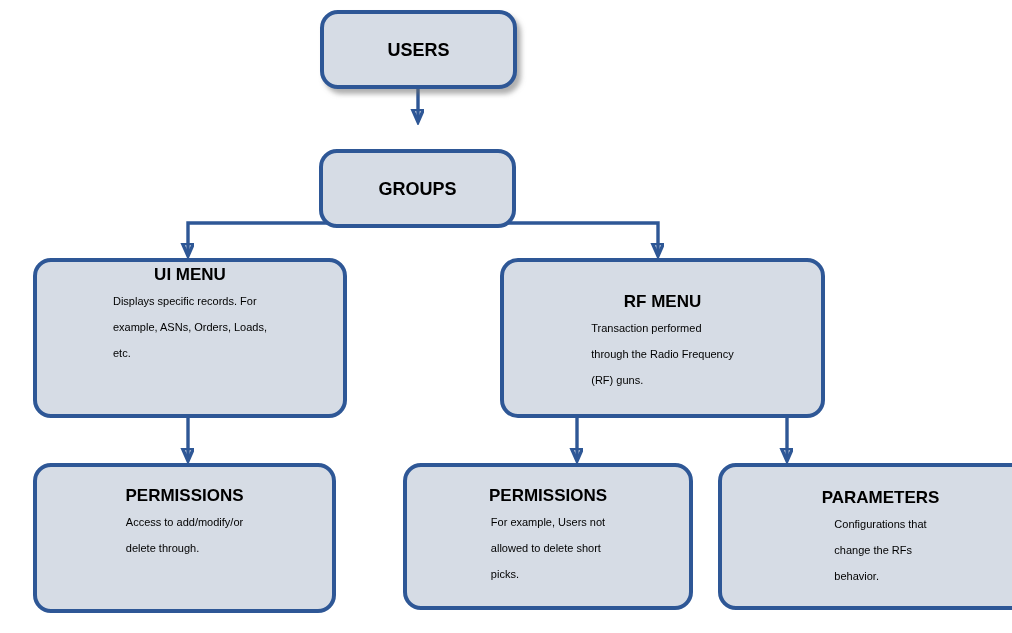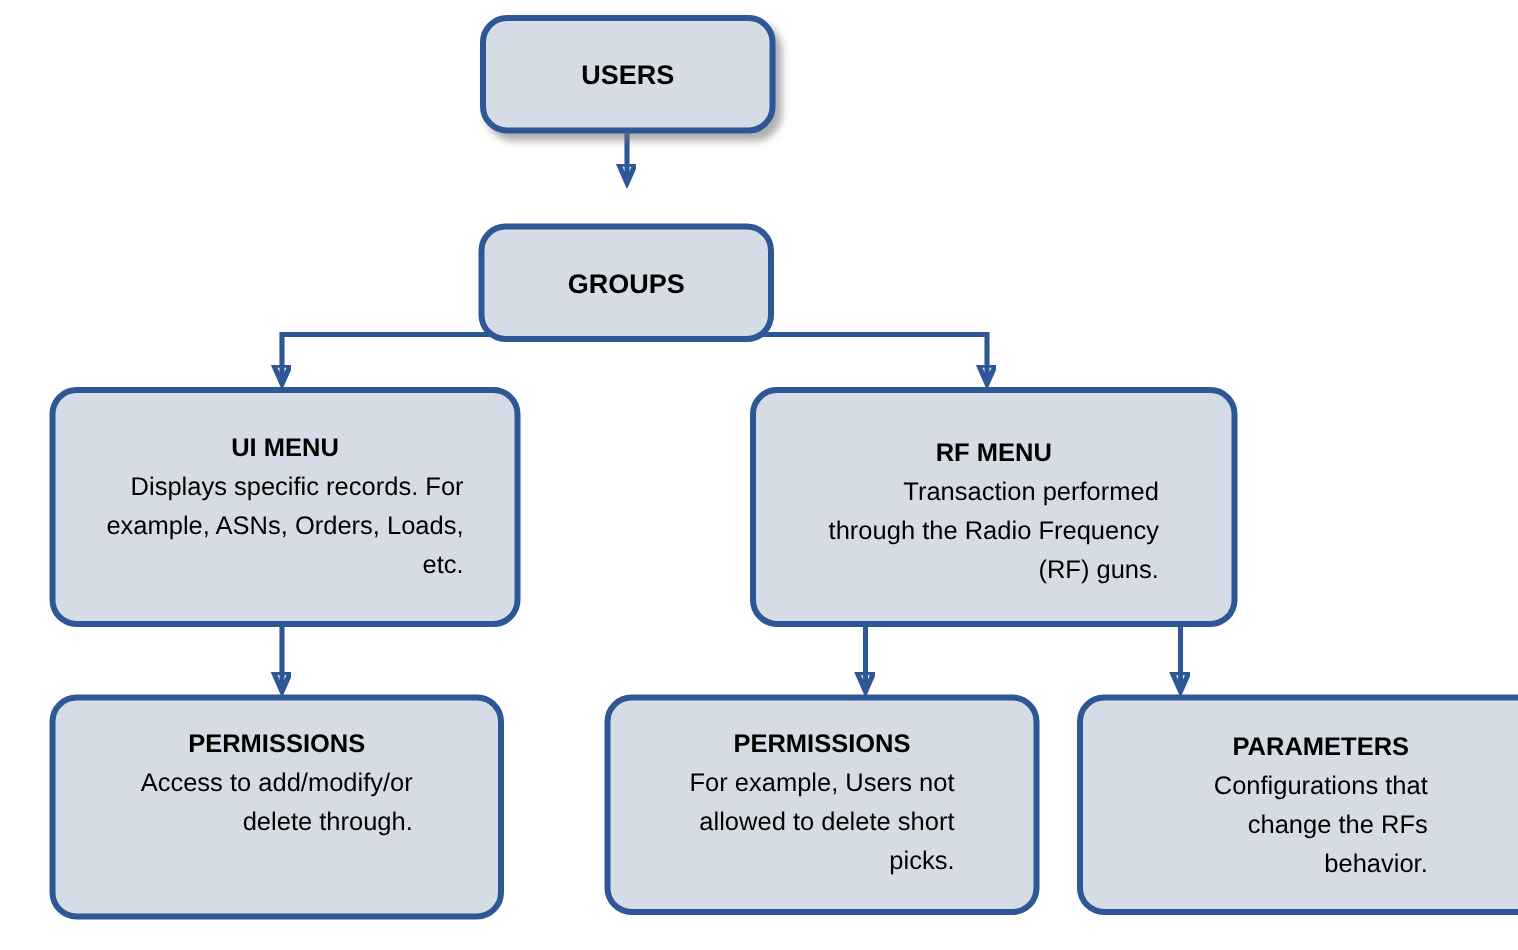--- a/index.html
+++ b/index.html
@@ -26,39 +26,39 @@
   }
   .node {
     position: absolute;
     box-sizing: border-box;
     background: #d6dce5;
     border: 4px solid #2e5796;
     border-radius: 18px;
     display: flex;
     flex-direction: column;
     align-items: center;
-    text-align: right;
+    text-align: left;
   }
   .node.shadow {
     box-shadow: 4px 5px 5px rgba(110,110,110,0.55);
   }
   .node-title {
     font-weight: bold;
     font-size: 17px;
     line-height: 26px;
   }
   .node-title.lg { font-size: 18px; }
   .node-body {
-    font-size: 17px;
+    font-size: 11px;
     line-height: 26px;
     white-space: pre-line;
   }
   #n-users   { left: 320px; top: 10px;  width: 197px; height: 79px;  justify-content: center; }
   #n-groups  { left: 319px; top: 124px; width: 197px; height: 79px;  justify-content: center; margin-top: 25px; }
-  #n-ui-menu { left: 33px;  top: 258px; width: 314px; height: 160px; padding-top: 24px; }
+  #n-ui-menu { left: 33px;  top: 258px; width: 314px; height: 160px; }
   #n-rf-menu { left: 500px; top: 258px; width: 325px; height: 160px; padding-top: 27px; }
   #n-ui-perm { left: 33px;  top: 463px; width: 303px; height: 150px; padding-top: 16px; }
   #n-rf-perm { left: 403px; top: 463px; width: 290px; height: 147px; padding-top: 16px; }
   #n-params  { left: 718px; top: 463px; width: 325px; height: 147px; padding-top: 18px; }
 </style>
 </head>
 <body>
 
 <div id="canvas">
 

